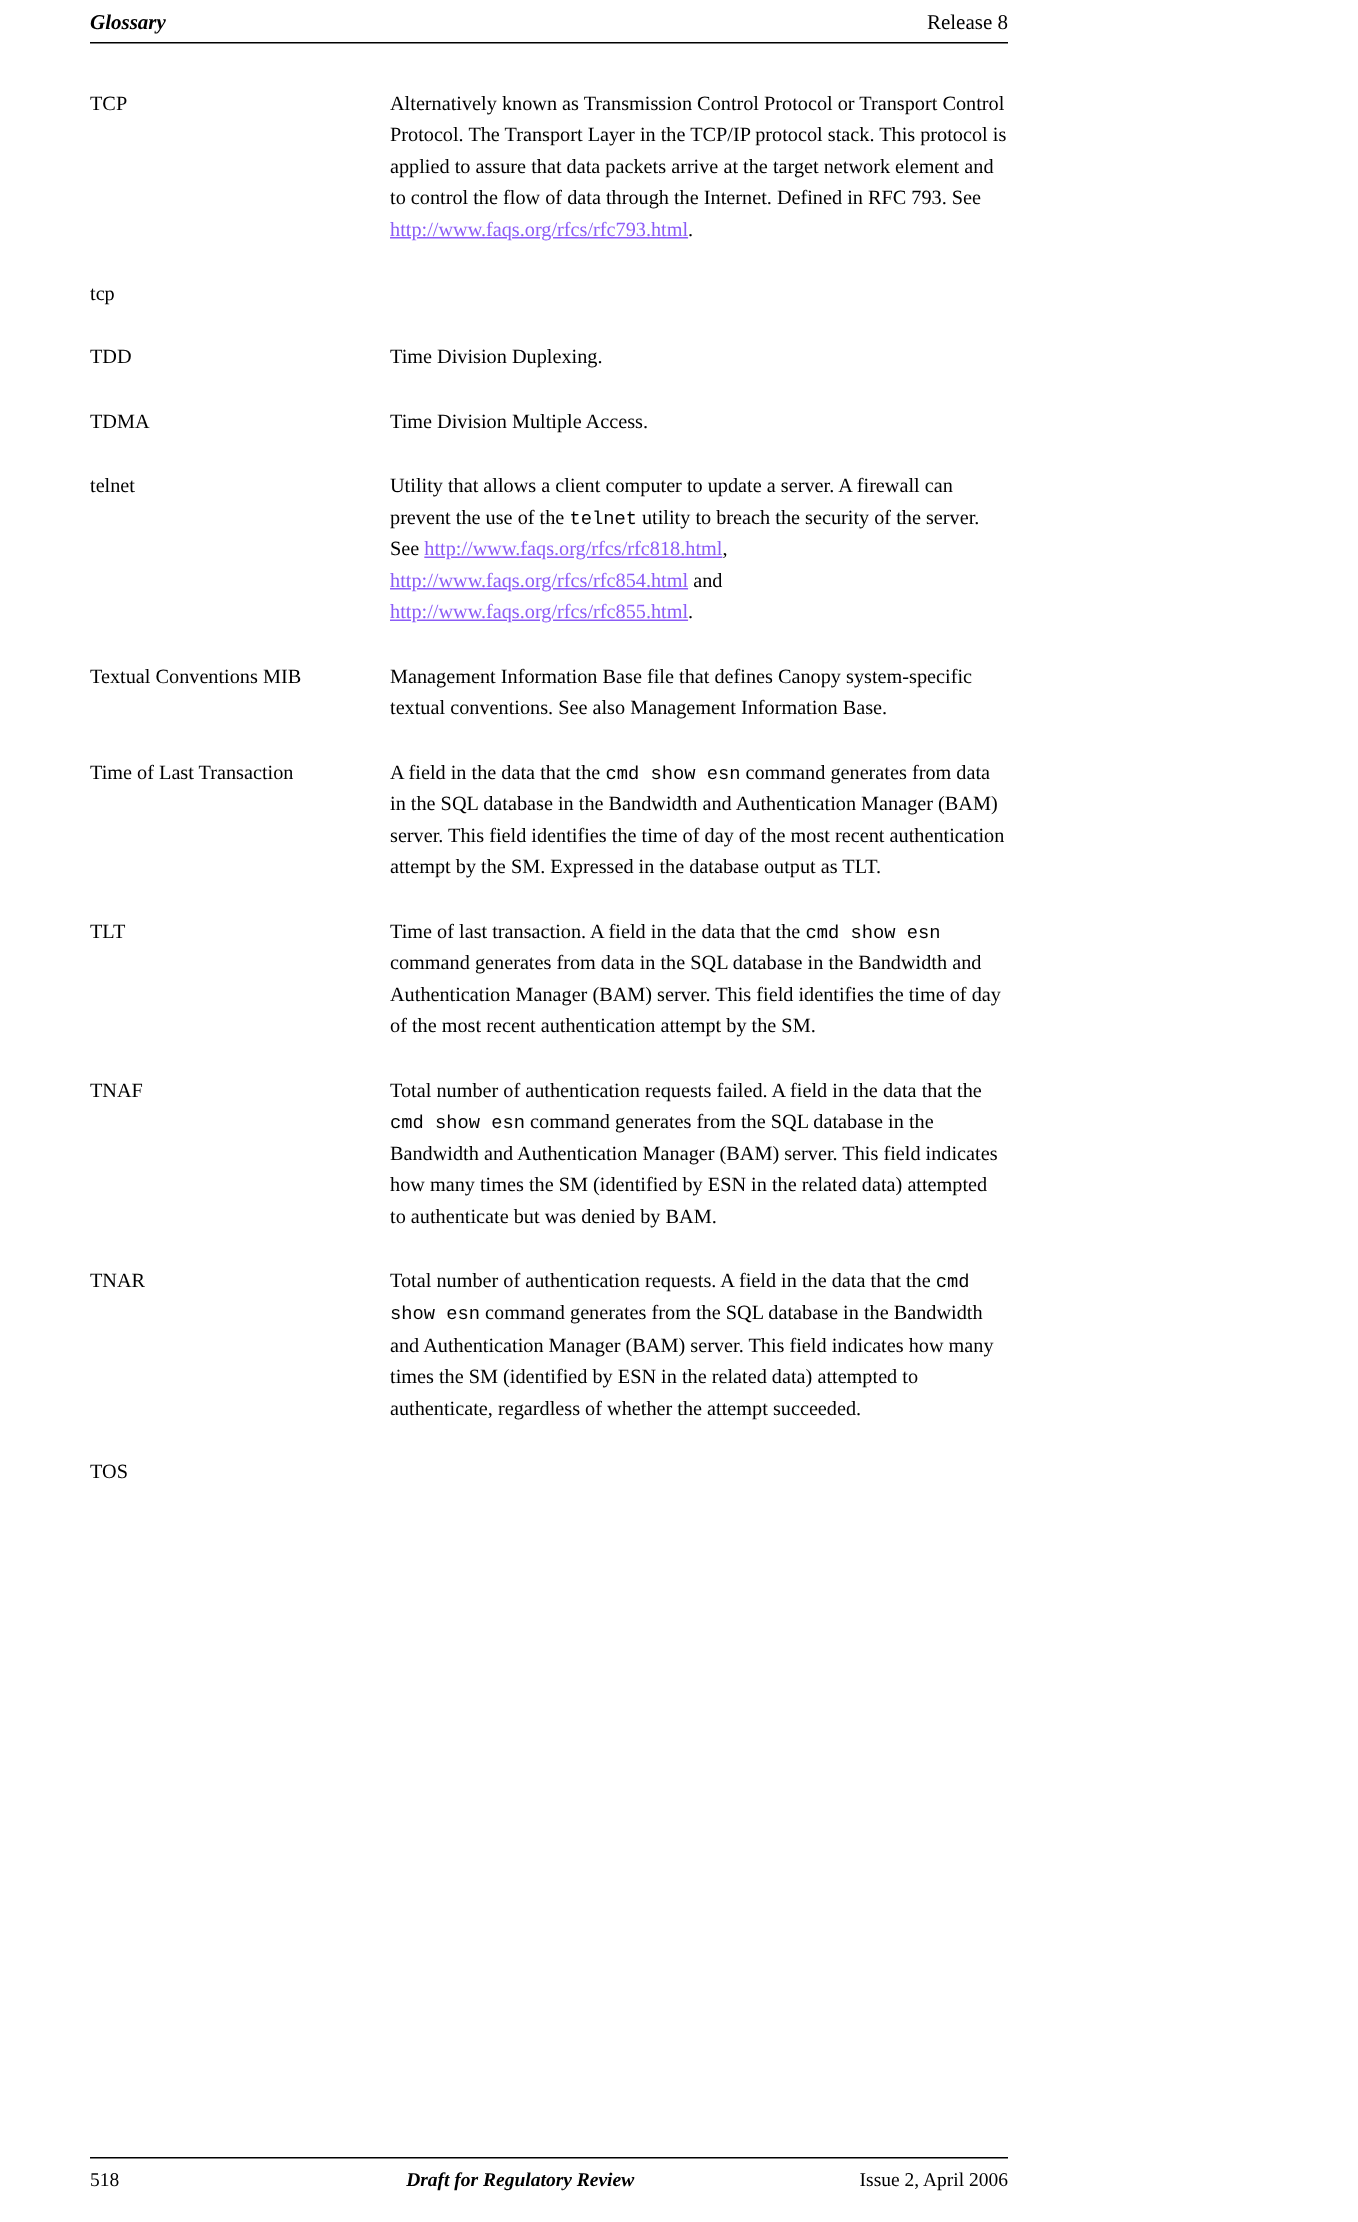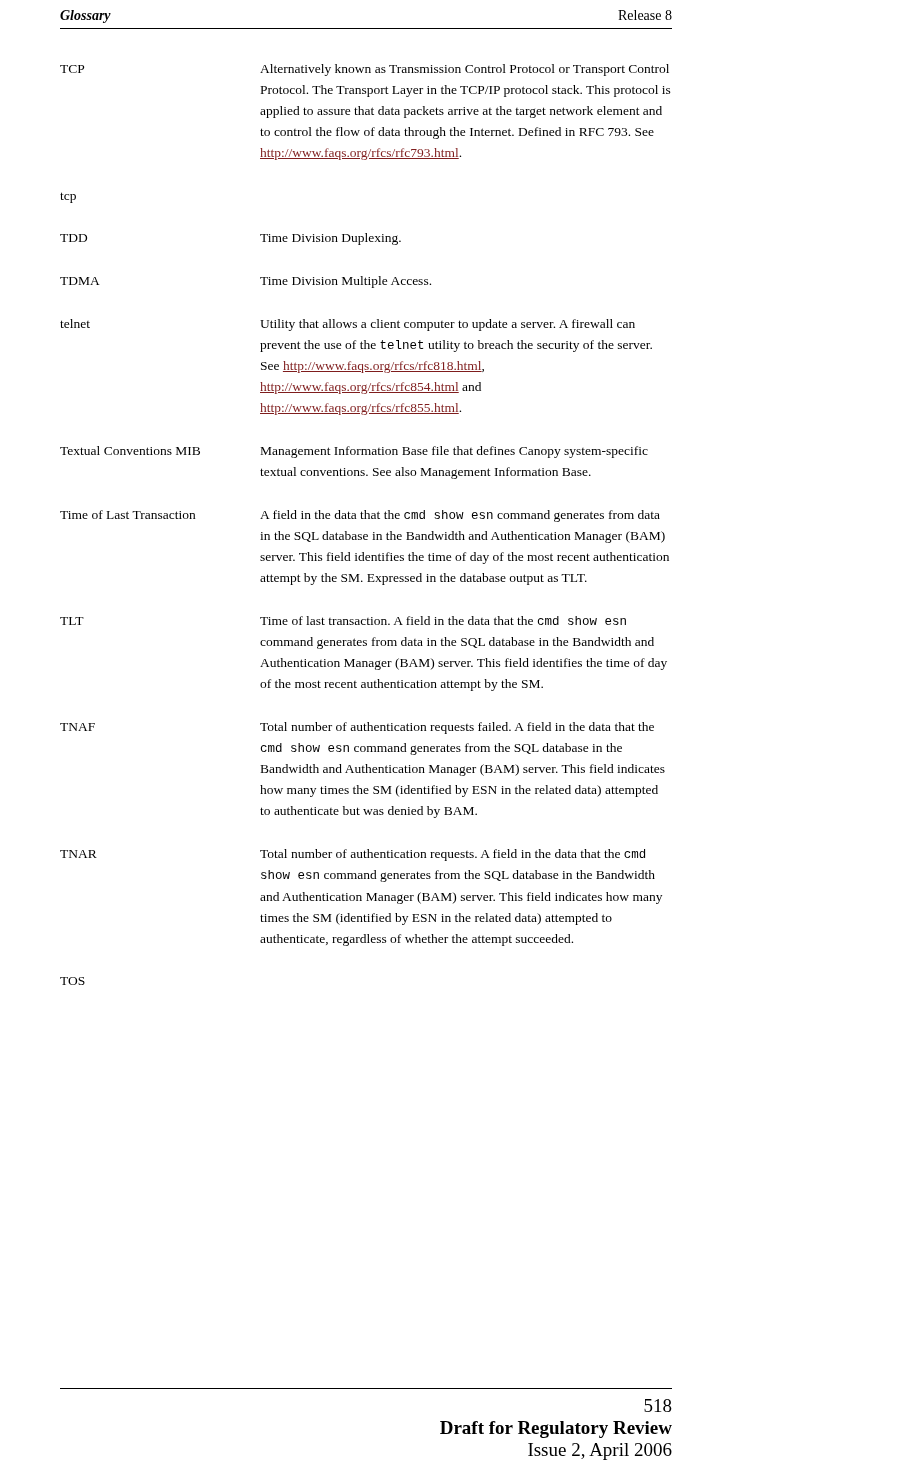--- a/index.html
+++ b/index.html
@@ -51,41 +51,41 @@
       font-weight: normal;
       font-size: 13.5px;
       line-height: 1.5;
     }
     .def-col {
       flex: 1;
       font-size: 13.5px;
       line-height: 1.55;
     }
     .def-col a {
-      color: #7f1d1d;
+      color: #8b5cf6;
       text-decoration: underline;
     }
     code, .mono {
       font-family: Courier New, Courier, monospace;
       font-size: 12.5px;
     }
     .footer {
       position: absolute;
       bottom: 20px;
       left: 60px;
       right: 60px;
       display: flex;
       justify-content: space-between;
-      align-items: flex-end;
+      align-items: flex-start;
       border-top: 1px solid #000;
       padding-top: 6px;
-      font-size: 19px;
-      flex-direction: column;
+      font-size: 13px;
     }
     .footer-center {
+      font-style: italic;
       font-weight: bold;
       margin-left: 41px;
     }
     sup {
       font-size: 9px;
       vertical-align: super;
     }
   </style>
 </head>
 <body>

